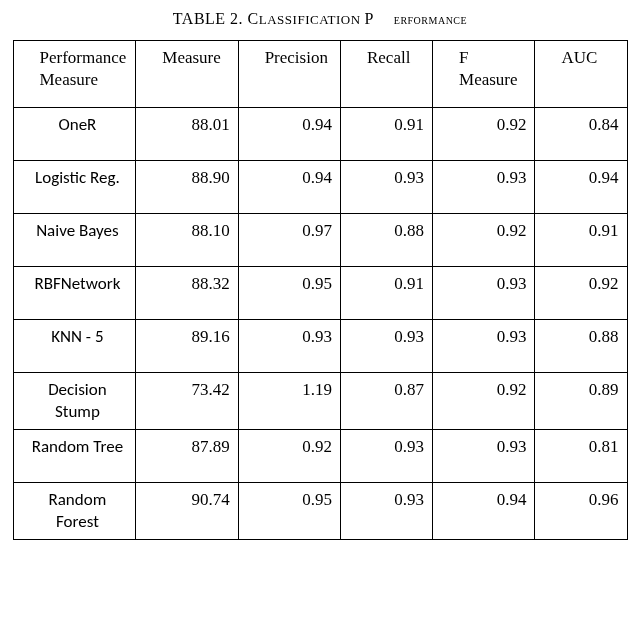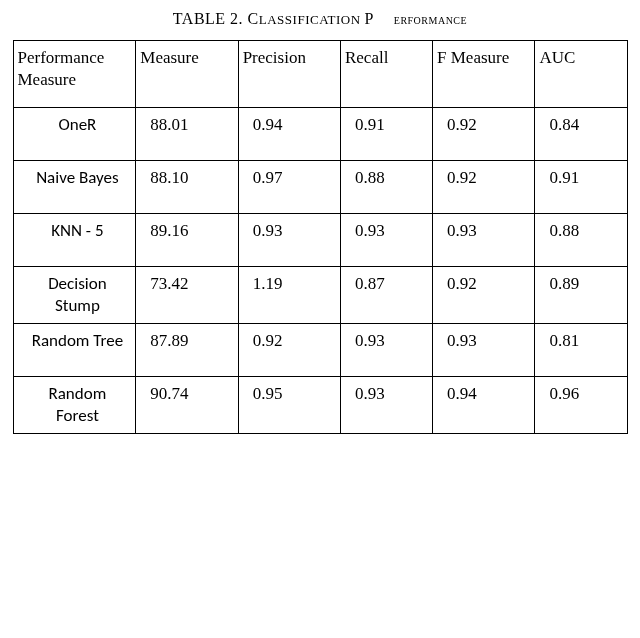--- a/index.html
+++ b/index.html
@@ -30,31 +30,31 @@
       border: 1px solid #000;
       padding: 6px 8px;
       vertical-align: top;
       font-size: 17px;
       line-height: 1.3;
       height: 40px;
     }
     thead th {
       font-weight: normal;
       text-align: left;
-      padding-left: 4px;
+      padding-left: 26px;
       height: 54px;
     }
     tbody td:first-child {
       text-align: center;
       font-family: Calibri, Arial, sans-serif;
       font-size: 17px;
       margin-top: 20px;
     }
     tbody td {
-      text-align: left;
+      text-align: right;
       padding-left: 14px;
     }
     col.c0 { width: 120px; }
     col.c1 { width: 100px; }
     col.c2 { width: 100px; }
     col.c3 { width: 90px; }
     col.c4 { width: 100px; }
     col.c5 { width: 90px; }
   </style>
 </head>
@@ -86,26 +86,42 @@
   <tbody>
   <tr>
         <td>OneR</td>
         <td>88.01</td>
         <td>0.94</td>
         <td>0.91</td>
         <td>0.92</td>
         <td>0.84</td>
       </tr>
       <tr>
+        <td>Logistic Reg.</td>
+        <td>88.90</td>
+        <td>0.94</td>
+        <td>0.93</td>
+        <td>0.93</td>
+        <td>0.94</td>
+      </tr>
+      <tr>
         <td>Naive Bayes</td>
         <td>88.10</td>
         <td>0.97</td>
         <td>0.88</td>
         <td>0.92</td>
         <td>0.91</td>
+      </tr>
+      <tr>
+        <td>RBFNetwork</td>
+        <td>88.32</td>
+        <td>0.95</td>
+        <td>0.91</td>
+        <td>0.93</td>
+        <td>0.92</td>
       </tr>
       <tr>
         <td>KNN - 5</td>
         <td>89.16</td>
         <td>0.93</td>
         <td>0.93</td>
         <td>0.93</td>
         <td>0.88</td>
       </tr>
       <tr>

